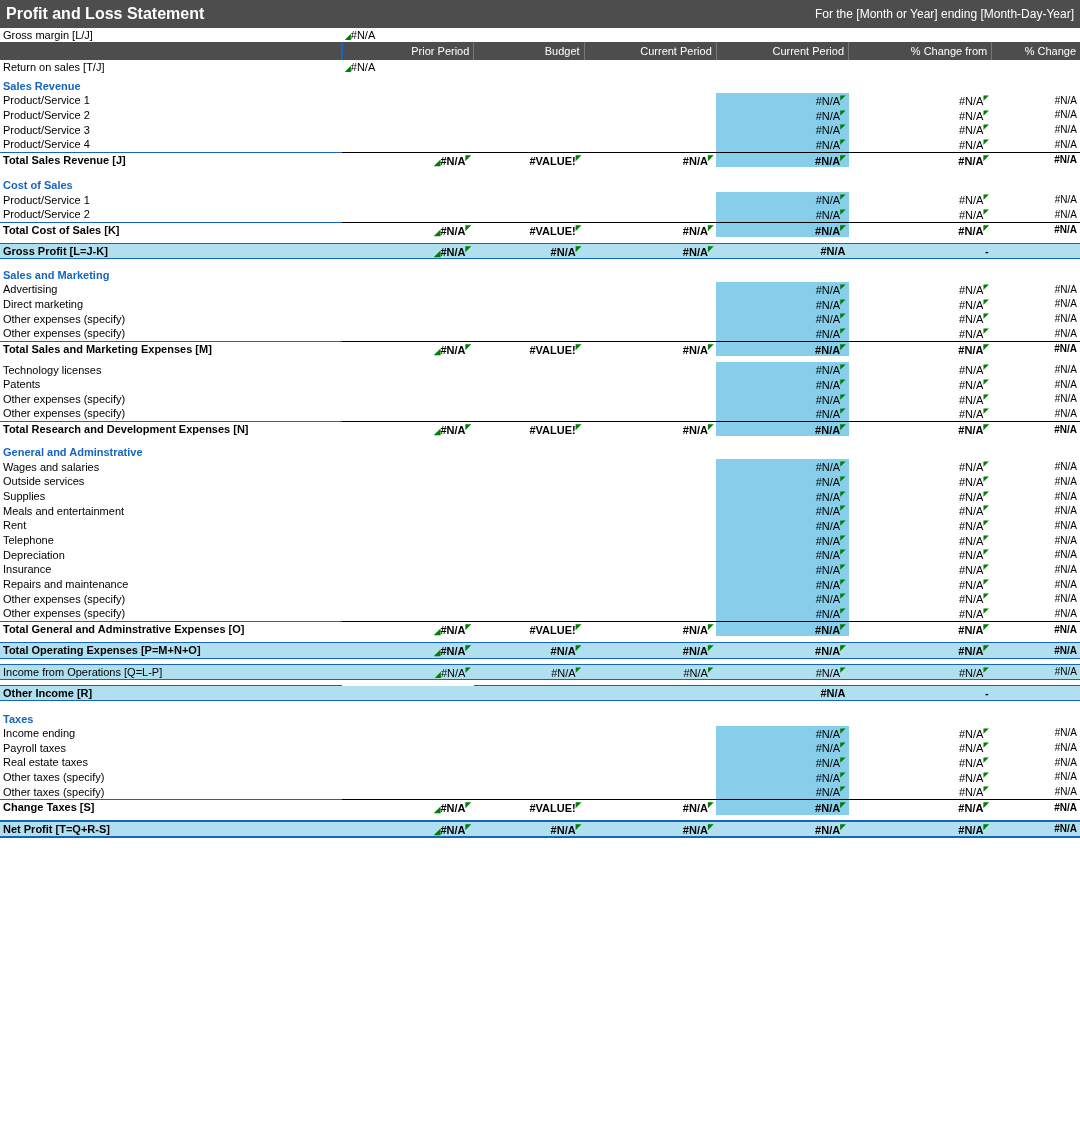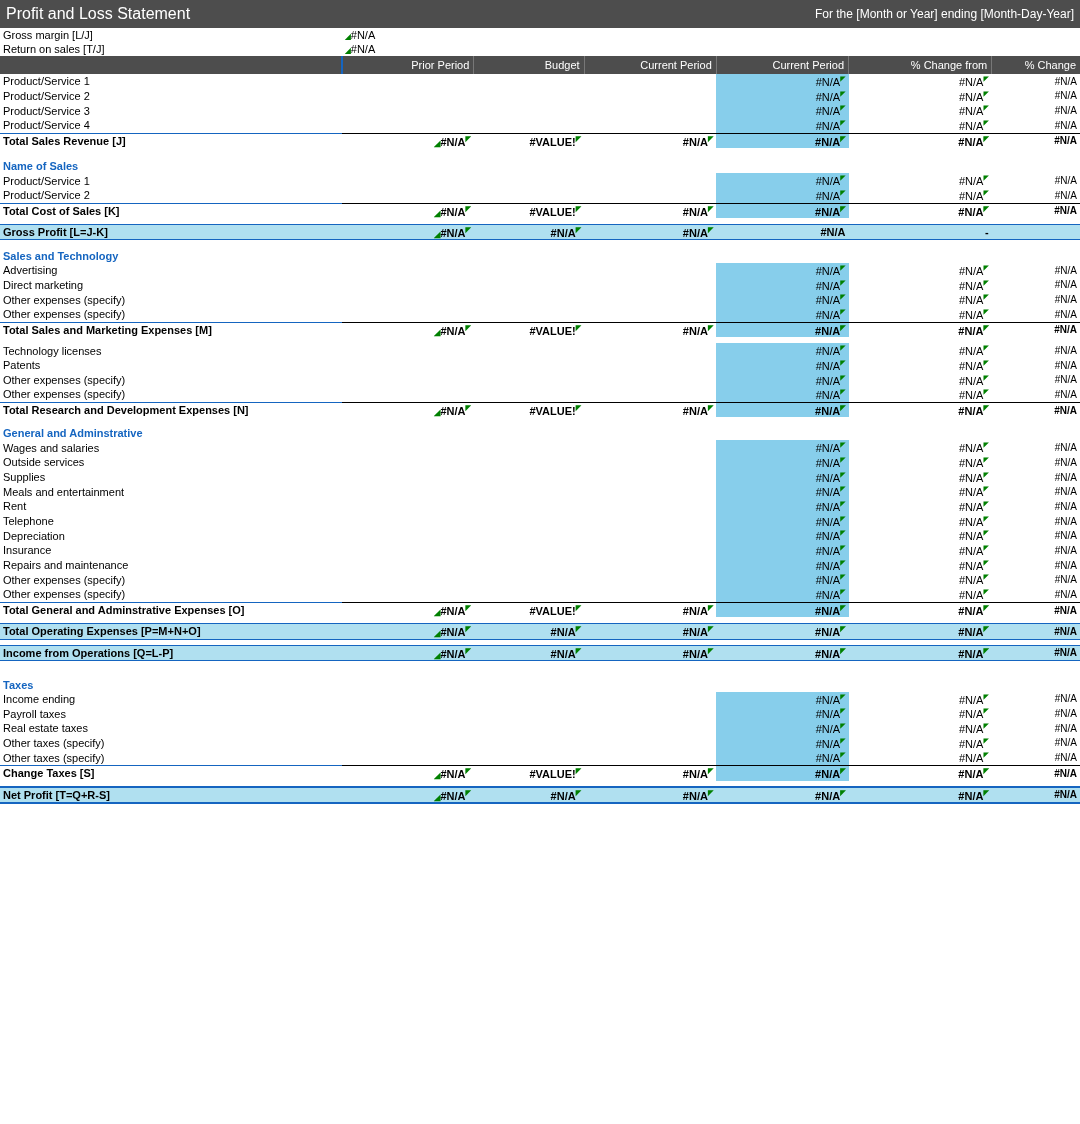--- a/index.html
+++ b/index.html
@@ -8,21 +8,21 @@
     .header-row {
       background: #4d4d4d;
       color: #fff;
       display: flex;
       align-items: center;
       padding: 4px 6px;
       min-height: 28px;
     }
     .header-title {
       font-size: 16px;
-      font-weight: normal;
+      font-weight: bold;
       flex: 0 0 auto;
     }
     .header-subtitle {
       margin-left: auto;
       font-size: 12px;
     }
 
     table {
       width: 100%;
       border-collapse: collapse;
@@ -79,21 +79,21 @@
 
     tr.operating-total-row td {
       background: #b0e0f0;
       font-weight: bold;
       border-top: 1px solid #1565C0;
       border-bottom: 1px solid #1565C0;
     }
 
     tr.income-ops-row td {
       background: #b0e0f0;
-      font-weight: bold;
+      font-weight: normal;
       border-top: 1px solid #1565C0;
       border-bottom: 1px solid #1565C0;
     }
 
     tr.other-income-row td {
       background: #b0e0f0;
       font-weight: bold;
       border-top: 1px solid #1565C0;
       border-bottom: 1px solid #1565C0;
     }
@@ -154,37 +154,46 @@
     </colgroup>
     <tbody>
     <tr>
       <td class="label-cell">Gross margin  [L/J]</td>
       <td colspan="2" class="num-cell" style="text-align:left;">
         <span style="color:green; font-size:8px;">◢</span><span>#N/A</span>
       </td>
       <td colspan="4"></td>
     </tr>
     <tr>
-      <td class="label-cell">Return on sales  [T/J]</td>
-      <td colspan="2" class="num-cell" style="text-align:left;">
-        <span style="color:green; font-size:8px;">◢</span><span>#N/A</span>
-      </td>
-      <td colspan="4"></td>
-    </tr>
-
-    <tr>
       <th style="text-align:left; border-right:2px solid #1565C0;"></th>
       <th>Prior Period</th>
       <th>Budget</th>
       <th>Current Period</th>
       <th>Current Period</th>
       <th>% Change from</th>
       <th>% Change</th>
     </tr>
 
+    <tr>
+      <td class="label-cell">Return on sales  [T/J]</td>
+      <td colspan="2" class="num-cell" style="text-align:left;">
+        <span style="color:green; font-size:8px;">◢</span><span>#N/A</span>
+      </td>
+      <td colspan="4"></td>
+    </tr>
+
+    <tr class="section-header">
+      <td class="label-cell bold-blue">Sales Revenue</td>
+      <td></td>
+          <td></td>
+          <td></td>
+          <td></td>
+          <td></td>
+          <td></td>
+    </tr>
 
     <tr class="data-row">
       <td class="label-cell">Product/Service 1</td>
       <td></td>
           <td></td>
           <td></td>
       <td class="num-cell cyan-bg">#N/A<sup style="color:green;font-size:7px;">◤</sup></td>
       <td class="num-cell">#N/A<sup style="color:green;font-size:7px;">◤</sup></td>
       <td class="num-cell" style="font-size:10px;">#N/A</td>
     </tr>
@@ -226,21 +235,21 @@
       <td class="num-cell cyan-bg" style="border-top:1px solid #000;">#N/A<sup style="color:green;font-size:7px;">◤</sup></td>
       <td class="num-cell" style="border-top:1px solid #000;">#N/A<sup style="color:green;font-size:7px;">◤</sup></td>
       <td class="num-cell" style="border-top:1px solid #000; font-size:10px;">#N/A</td>
     </tr>
 
     <tr class="spacer-row">
           <td colspan="7"></td>
         </tr>
 
     <tr class="section-header">
-      <td class="label-cell bold-blue">Name of Sales</td>
+      <td class="label-cell bold-blue">Cost of Sales</td>
       <td></td>
           <td></td>
           <td></td>
           <td></td>
           <td></td>
           <td></td>
     </tr>
     <tr class="data-row">
       <td class="label-cell">Product/Service 1</td>
       <td></td>
@@ -287,21 +296,21 @@
       <td class="num-cell" style="text-align:right;">-</td>
       <td></td>
     </tr>
 
     <tr class="spacer-row">
           <td colspan="7"></td>
         </tr>
 
 
     <tr class="subsection-header">
-      <td class="label-cell bold-blue">Sales and Technology</td>
+      <td class="label-cell bold-blue">Sales and Marketing</td>
       <td></td>
           <td></td>
           <td></td>
           <td></td>
           <td></td>
           <td></td>
     </tr>
     <tr class="data-row">
       <td class="label-cell">Advertising</td>
       <td></td>
@@ -558,20 +567,29 @@
       <td class="num-cell">#N/A<sup style="color:green;font-size:7px;">◤</sup></td>
       <td class="num-cell">#N/A<sup style="color:green;font-size:7px;">◤</sup></td>
       <td class="num-cell">#N/A<sup style="color:green;font-size:7px;">◤</sup></td>
       <td class="num-cell" style="font-size:10px;">#N/A</td>
     </tr>
 
     <tr class="spacer-row">
           <td colspan="7"></td>
         </tr>
 
+    <tr class="other-income-row">
+      <td class="label-cell">Other Income  [R]</td>
+      <td class="num-cell" style="border-top:none; background:#b0e0f0;"></td>
+      <td class="num-cell" style="background:#b0e0f0;"></td>
+      <td class="num-cell" style="background:#b0e0f0;"></td>
+      <td class="num-cell" style="background:#b0e0f0;">#N/A</td>
+      <td class="num-cell" style="background:#b0e0f0; text-align:right;">-</td>
+      <td class="num-cell" style="background:#b0e0f0;"></td>
+    </tr>
 
     <tr class="spacer-row">
           <td colspan="7"></td>
         </tr>
 
     <tr class="taxes-header">
       <td class="label-cell bold-blue">Taxes</td>
       <td></td>
           <td></td>
           <td></td>

